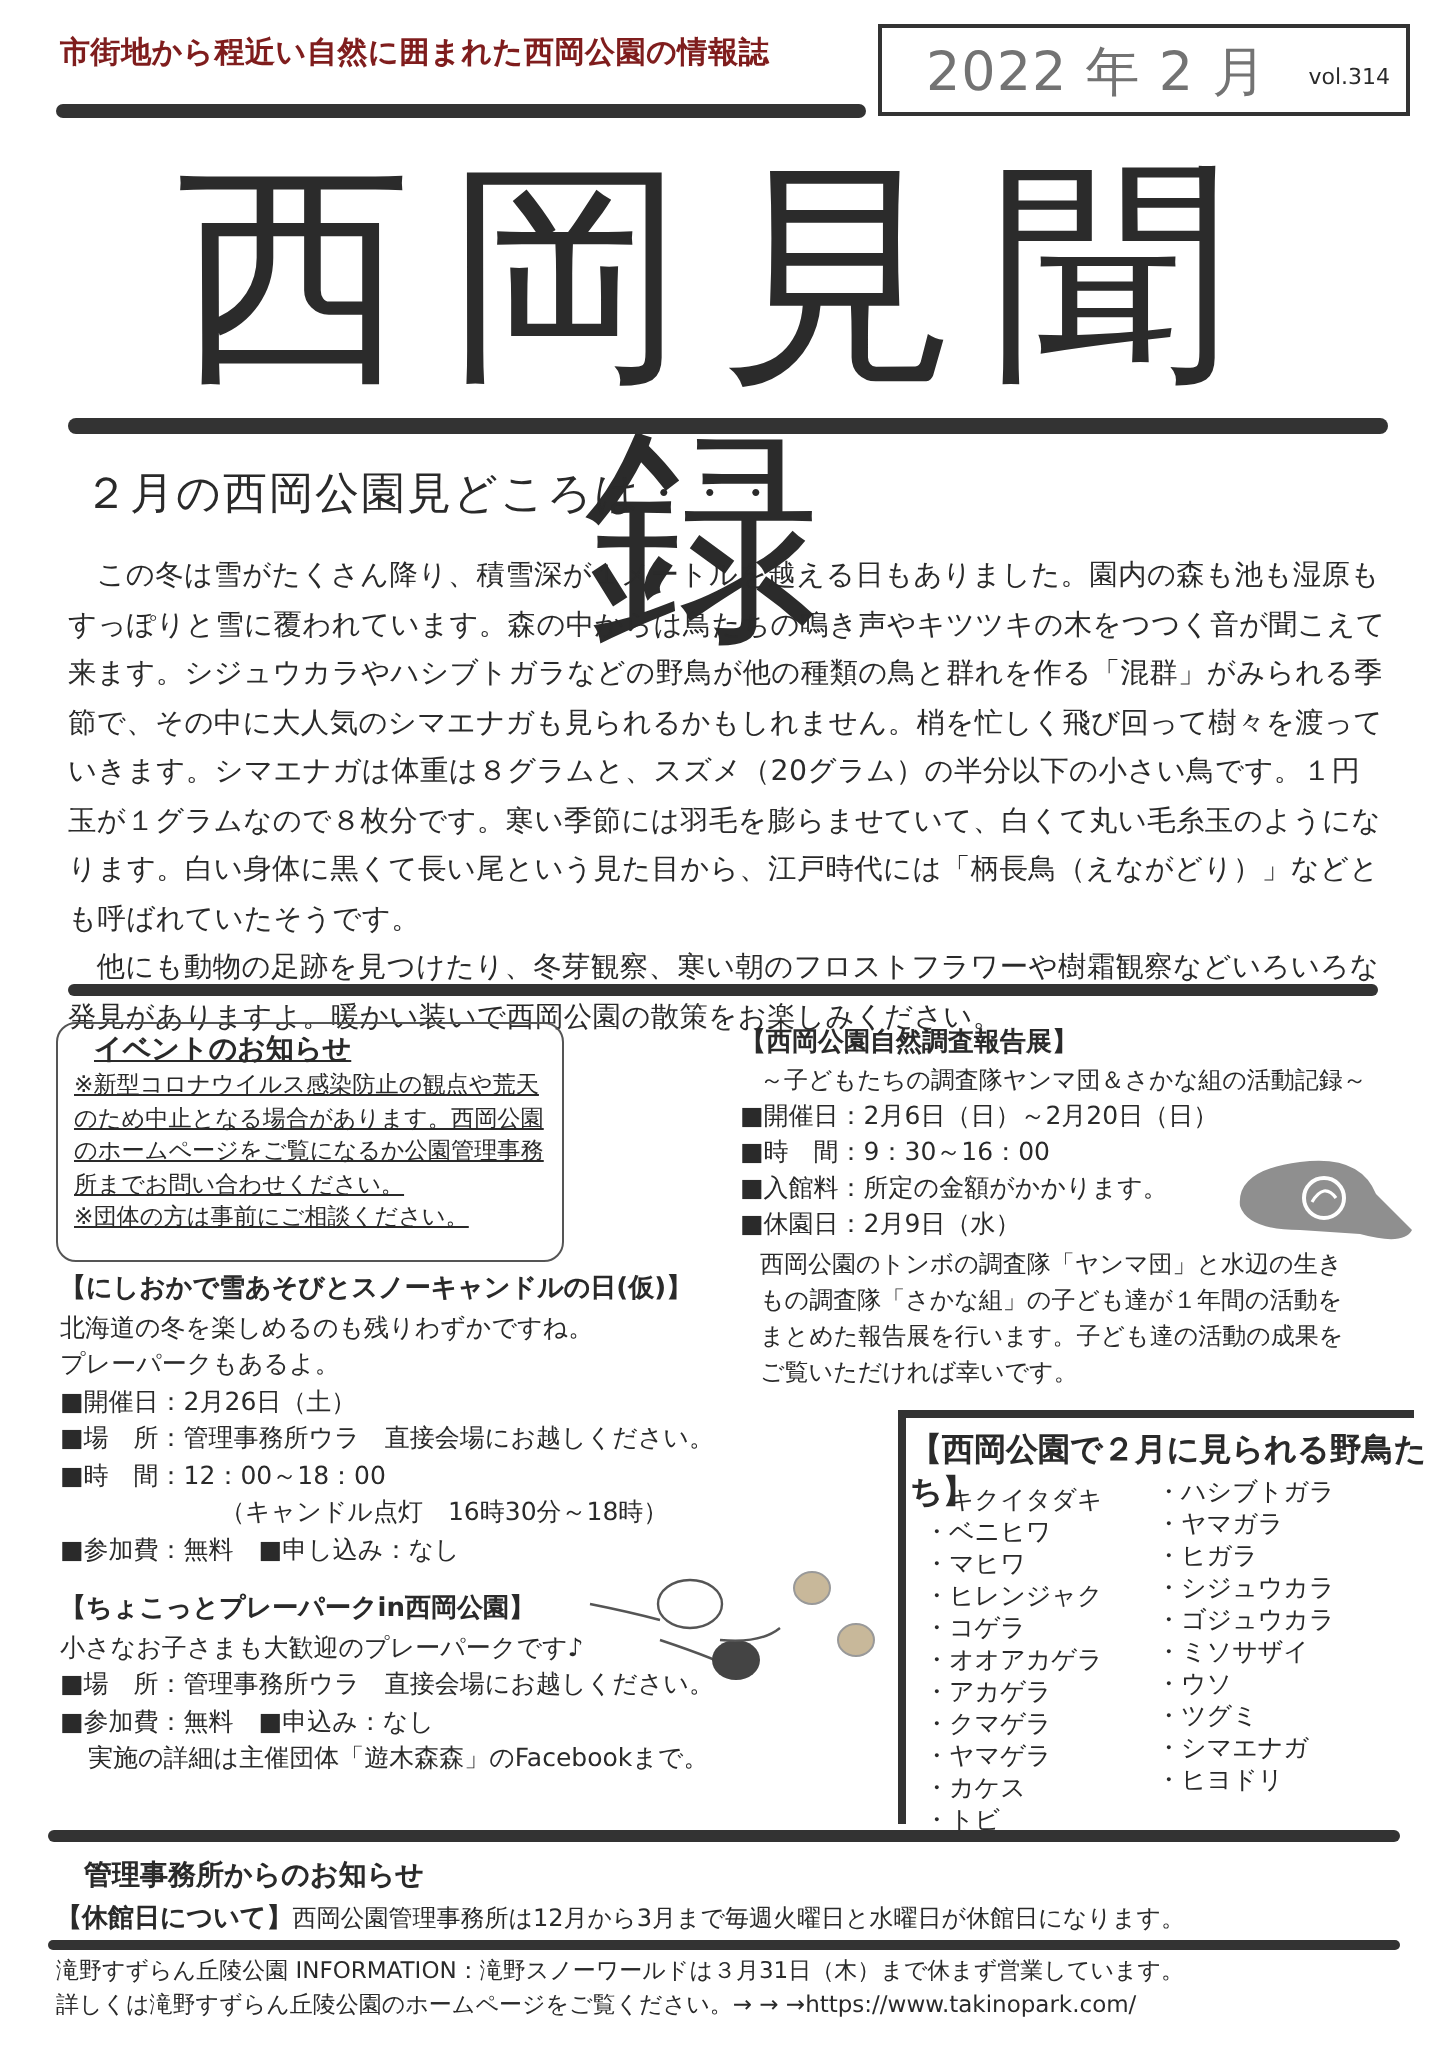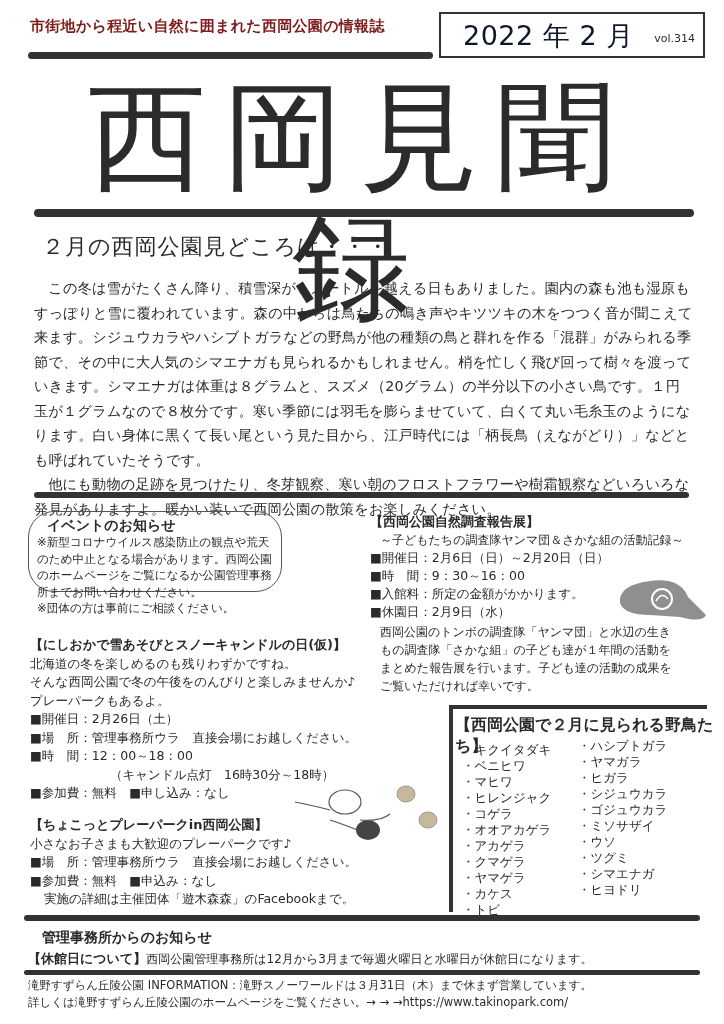--- a/index.html
+++ b/index.html
@@ -10,48 +10,48 @@
     }
     .abs { position: absolute; }
     .brush {
       position: absolute; background: #333; border-radius: 6px;
     }
     .tagline { left: 30px; top: 17px; font-size: 15px; font-weight: bold; color: #7f1d1d; letter-spacing: 0.3px; }
     .issue-box {
       left: 439px; top: 12px; width: 266px; height: 46px;
       border: 2.5px solid #333; box-sizing: border-box;
     }
-    .issue-date { position: absolute; left: 22px; top: 4px; font-size: 27px; color: #0f172a; font-family: "DejaVu Sans", sans-serif; letter-spacing: 0.5px; }
+    .issue-date { position: absolute; left: 22px; top: 4px; font-size: 27px; color: #737373; font-family: "DejaVu Sans", sans-serif; letter-spacing: 0.5px; }
     .issue-vol { position: absolute; right: 8px; top: 18px; font-size: 11px; color: #2a2a2a; }
     .masthead {
       left: 60px; top: 72px; width: 600px; text-align: center;
       font-family: "DejaVu Serif", "Liberation Serif", serif;
       font-size: 118px; line-height: 130px; letter-spacing: 18px; color: #2b2b2b; font-weight: normal;
     }
     .section-title { left: 42px; top: 232px; font-size: 22px; color: #2a2a2a; letter-spacing: 1px; }
     .lead {
       left: 34px; top: 264px; width: 660px; font-size: 14.2px; line-height: 24.5px; color: #2a2a2a;
       text-indent: 1em; letter-spacing: 0.2px; margin-top: 12px;
     }
     .lead p { margin: 0; }
     .notice-box {
-      left: 28px; top: 511px; width: 254px; height: 81px; border: 1.5px solid #555; border-radius: 26px;
-      box-sizing: border-box; padding: 4px 8px 0 8px;
+      left: 28px; top: 511px; width: 254px; height: 120px; border: 1.5px solid #555; border-radius: 10px;
+      box-sizing: border-box; padding: 4px 8px 0 8px; text-decoration: underline;
     }
     .notice-title { font-size: 14px; font-weight: bold; padding-left: 10px; line-height: 18px; }
     .notice-body { font-size: 11.6px; line-height: 16.5px; }
     .exhibit { left: 370px; top: 513px; width: 345px; font-size: 12.5px; line-height: 18px; }
     .exhibit .h { font-weight: bold; font-size: 13px; }
     .exhibit .sub { padding-left: 10px; font-size: 12px; }
     .exhibit .note { font-size: 10px; }
     .exhibit .desc { padding-left: 10px; width: 300px; font-size: 12px; line-height: 18px; margin-top: 2px; }
     .cap { left: 610px; top: 575px; width: 100px; height: 60px; }
     .event1 { left: 30px; top: 636px; width: 340px; font-size: 12.5px; line-height: 18.5px; }
     .event1 .h, .event2 .h { font-weight: bold; font-size: 13px; }
-    .event2 { left: 30px; top: 796px; width: 345px; font-size: 12.5px; line-height: 18.5px; margin-top: 20px; }
+    .event2 { left: 30px; top: 796px; width: 345px; font-size: 12.5px; line-height: 18.5px; }
     .indent2 { padding-left: 80px; }
     .indent1 { padding-left: 14px; }
     .birds-frame {
       left: 449px; top: 705px; width: 258px; height: 207px;
       border-left: 4px solid #333; border-top: 4px solid #333; box-sizing: border-box;
     }
     .birds-title { left: 455px; top: 715px; font-size: 16px; font-weight: bold; }
     .birds-col { font-size: 12.5px; line-height: 16px; }
     .birds-col div::before { content: "・"; }
     .mgmt-title { left: 42px; top: 929px; font-size: 14px; font-weight: bold; }
@@ -97,21 +97,20 @@
   <svg width="100" height="60" viewBox="0 0 100 60">
     <path d="M10 28 Q8 10 40 6 Q70 2 78 22 L96 40 Q92 48 70 42 L40 40 Q14 40 10 28 Z" fill="#8f8f8f"></path>
     <circle cx="52" cy="24" r="10" fill="none" stroke="#fff" stroke-width="2"></circle>
     <path d="M46 26 Q52 16 58 24" stroke="#fff" stroke-width="1.6" fill="none"></path>
   </svg>
 </div>
 
 <div class="abs event1">
   <div class="h">【にしおかで雪あそびとスノーキャンドルの日(仮)】</div>
   <div>北海道の冬を楽しめるのも残りわずかですね。</div>
-  <div>そんな西岡公園で冬の午後をのんびりと楽しみませんか♪</div>
   <div>プレーパークもあるよ。</div>
   <div>■開催日：2月26日（土）</div>
   <div>■場　所：管理事務所ウラ　直接会場にお越しください。</div>
   <div>■時　間：12：00～18：00</div>
   <div class="indent2">（キャンドル点灯　16時30分～18時）</div>
   <div>■参加費：無料　■申し込み：なし</div>
 </div>
 
 <div class="abs event2">
   <div class="h">【ちょこっとプレーパークin西岡公園】</div>

